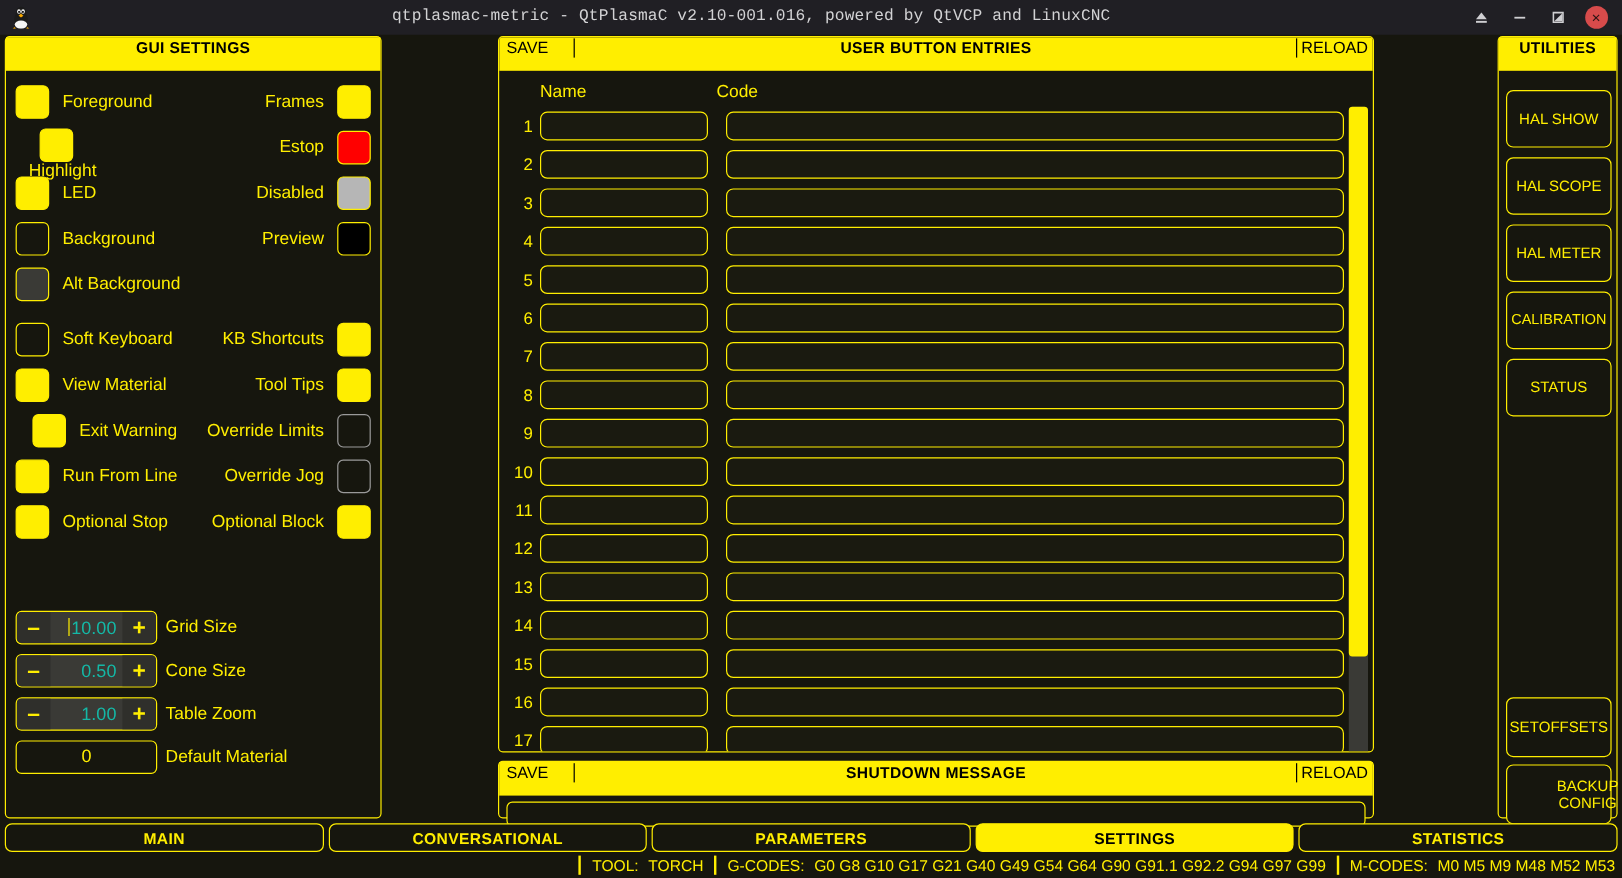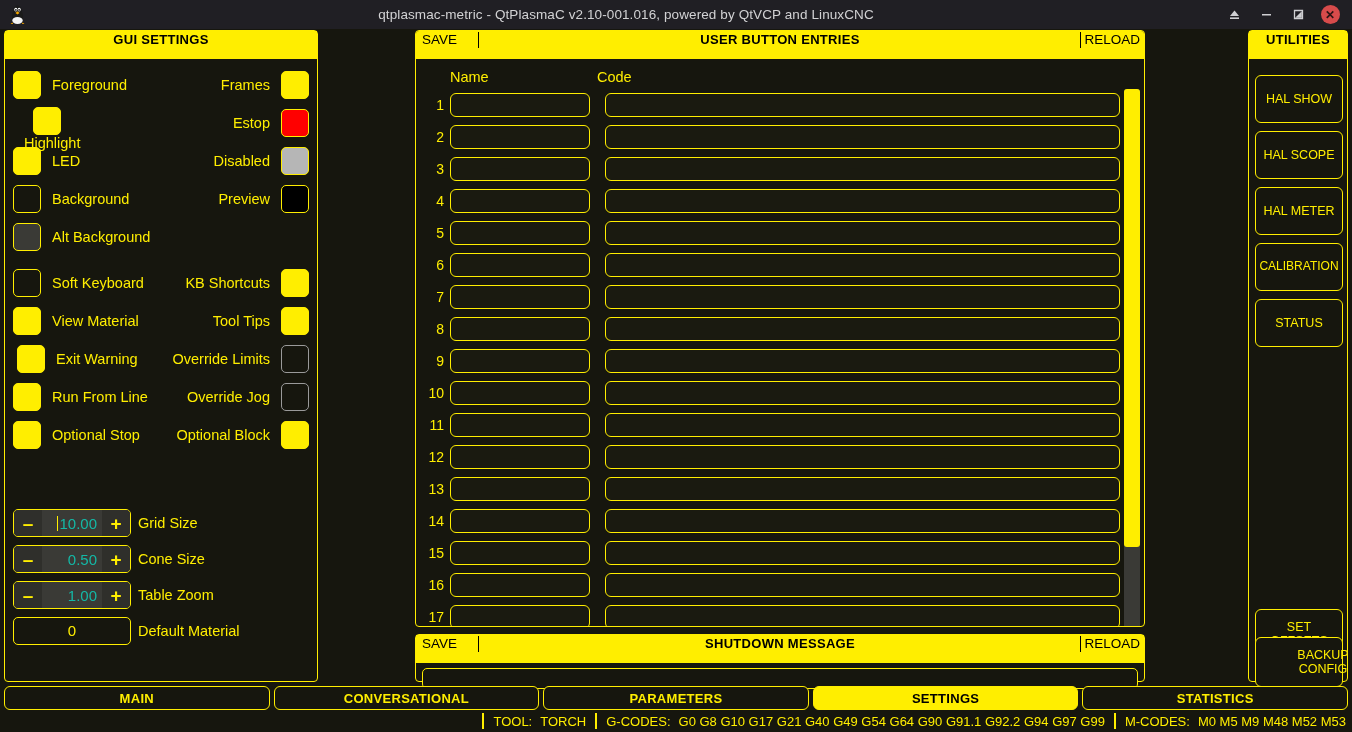--- a/index.html
+++ b/index.html
@@ -8,21 +8,21 @@
     background: #16160e;
     font-family: "Liberation Sans", sans-serif;
     overflow: hidden;
   }
   .app { position: relative; width: 1352px; height: 732px; background: #16160e; }
 
   
   .titlebar {
     position: absolute; left: 0; top: 0; width: 1352px; height: 29px;
     background: #201f24;
-    display: flex; align-items: center;
+    display: flex; align-items: center; font-family: Liberation Mono, monospace;
   }
   .tb-icon { width: 34px; height: 29px; display: flex; align-items: center; justify-content: center; }
   .tb-title {
     flex: 1; text-align: center; color: #d2d2d4;
     font-size: 13.5px; letter-spacing: .1px;
   }
   .tb-controls { display: flex; align-items: center; gap: 0px; padding-right: 6px; }
   .tb-btn {
     width: 32px; height: 29px; display: flex; align-items: center; justify-content: center;
     color: #cfcfd2;
@@ -247,21 +247,21 @@
 
       <div class="swrow left" style="left:8px;  top:246px;">
         <div class="swatch" style="background:#ffee00"></div>
         <div class="swlabel">View Material</div>
       </div>
       <div class="swrow right" style="right:8px; top:246px;">
         <div class="swlabel">Tool Tips</div>
         <div class="swatch" style="background:#ffee00"></div>
       </div>
 
-      <div class="swrow left" style="left:12px;  top:284px;">
+      <div class="swrow left" style="left:22px;  top:284px;">
         <div class="swatch" style="background:#ffee00"></div>
         <div class="swlabel">Exit Warning</div>
       </div>
       <div class="swrow right" style="right:8px; top:284px;">
         <div class="swlabel">Override Limits</div>
         <div class="swatch" style="background:#16160e;border-color:#9a9a9a"></div>
       </div>
 
       <div class="swrow left" style="left:8px;  top:322px;">
         <div class="swatch" style="background:#ffee00"></div>
@@ -429,21 +429,21 @@
 
   <div class="panel" id="util-panel">
     <div class="panel-head">UTILITIES</div>
     <div class="util-body">
       <div class="ubtn" style="top:16px;  height:48px;">HAL SHOW</div>
       <div class="ubtn" style="top:72px;  height:48px;">HAL SCOPE</div>
       <div class="ubtn" style="top:128px; height:48px;">HAL METER</div>
       <div class="ubtn" style="top:184px; height:48px; font-size:12px;">CALIBRATION</div>
       <div class="ubtn" style="top:240px; height:48px;">STATUS</div>
 
-      <div class="ubtn" style="top:522px; height:50px; flex-direction:column;margin-top:28px;">
+      <div class="ubtn" style="top:522px; height:50px; flex-direction:row;">
         <span>SET</span>
         <span>OFFSETS</span>
       </div>
       <div class="ubtn" style="top:578px; height:50px; flex-direction:column;padding-left:48px;">
         <span>BACKUP</span>
         <span>CONFIG</span>
       </div>
     </div>
   </div>
 

